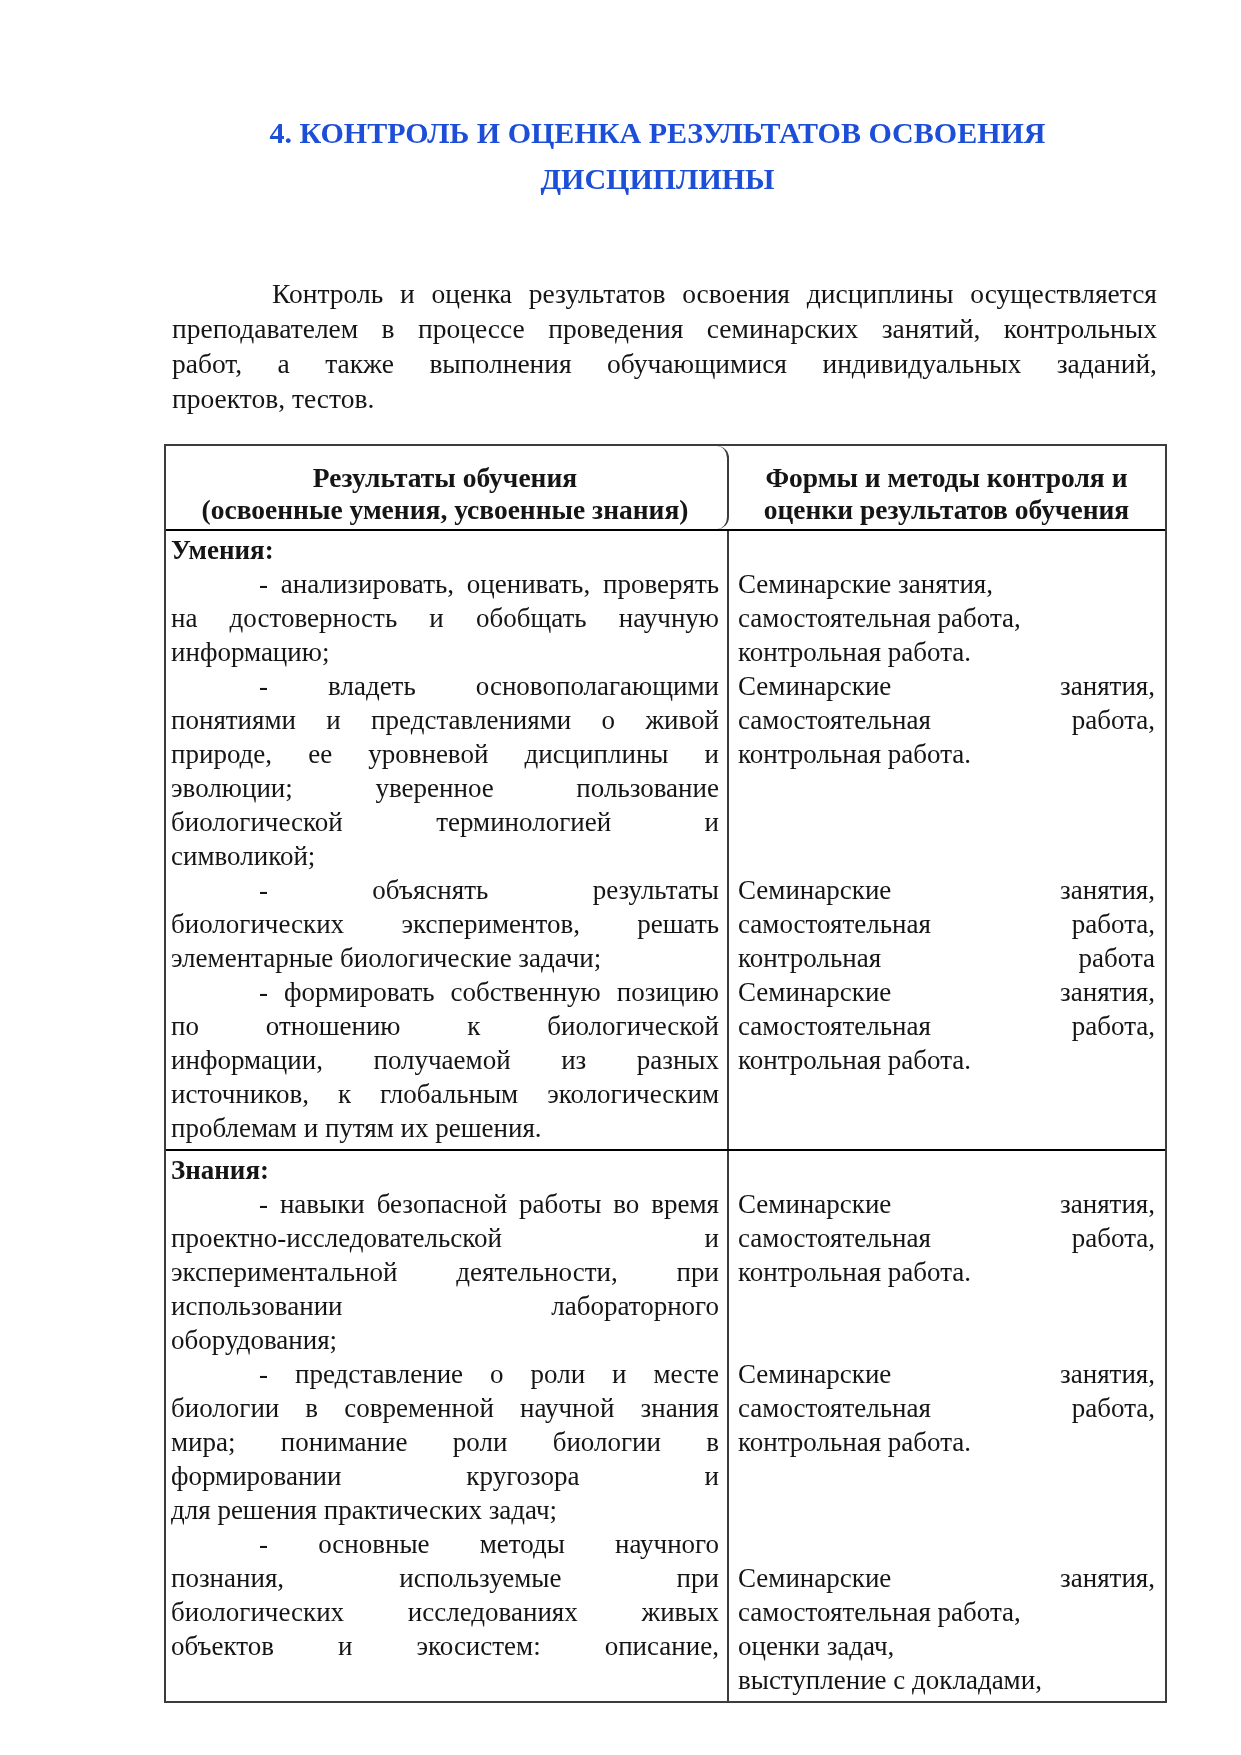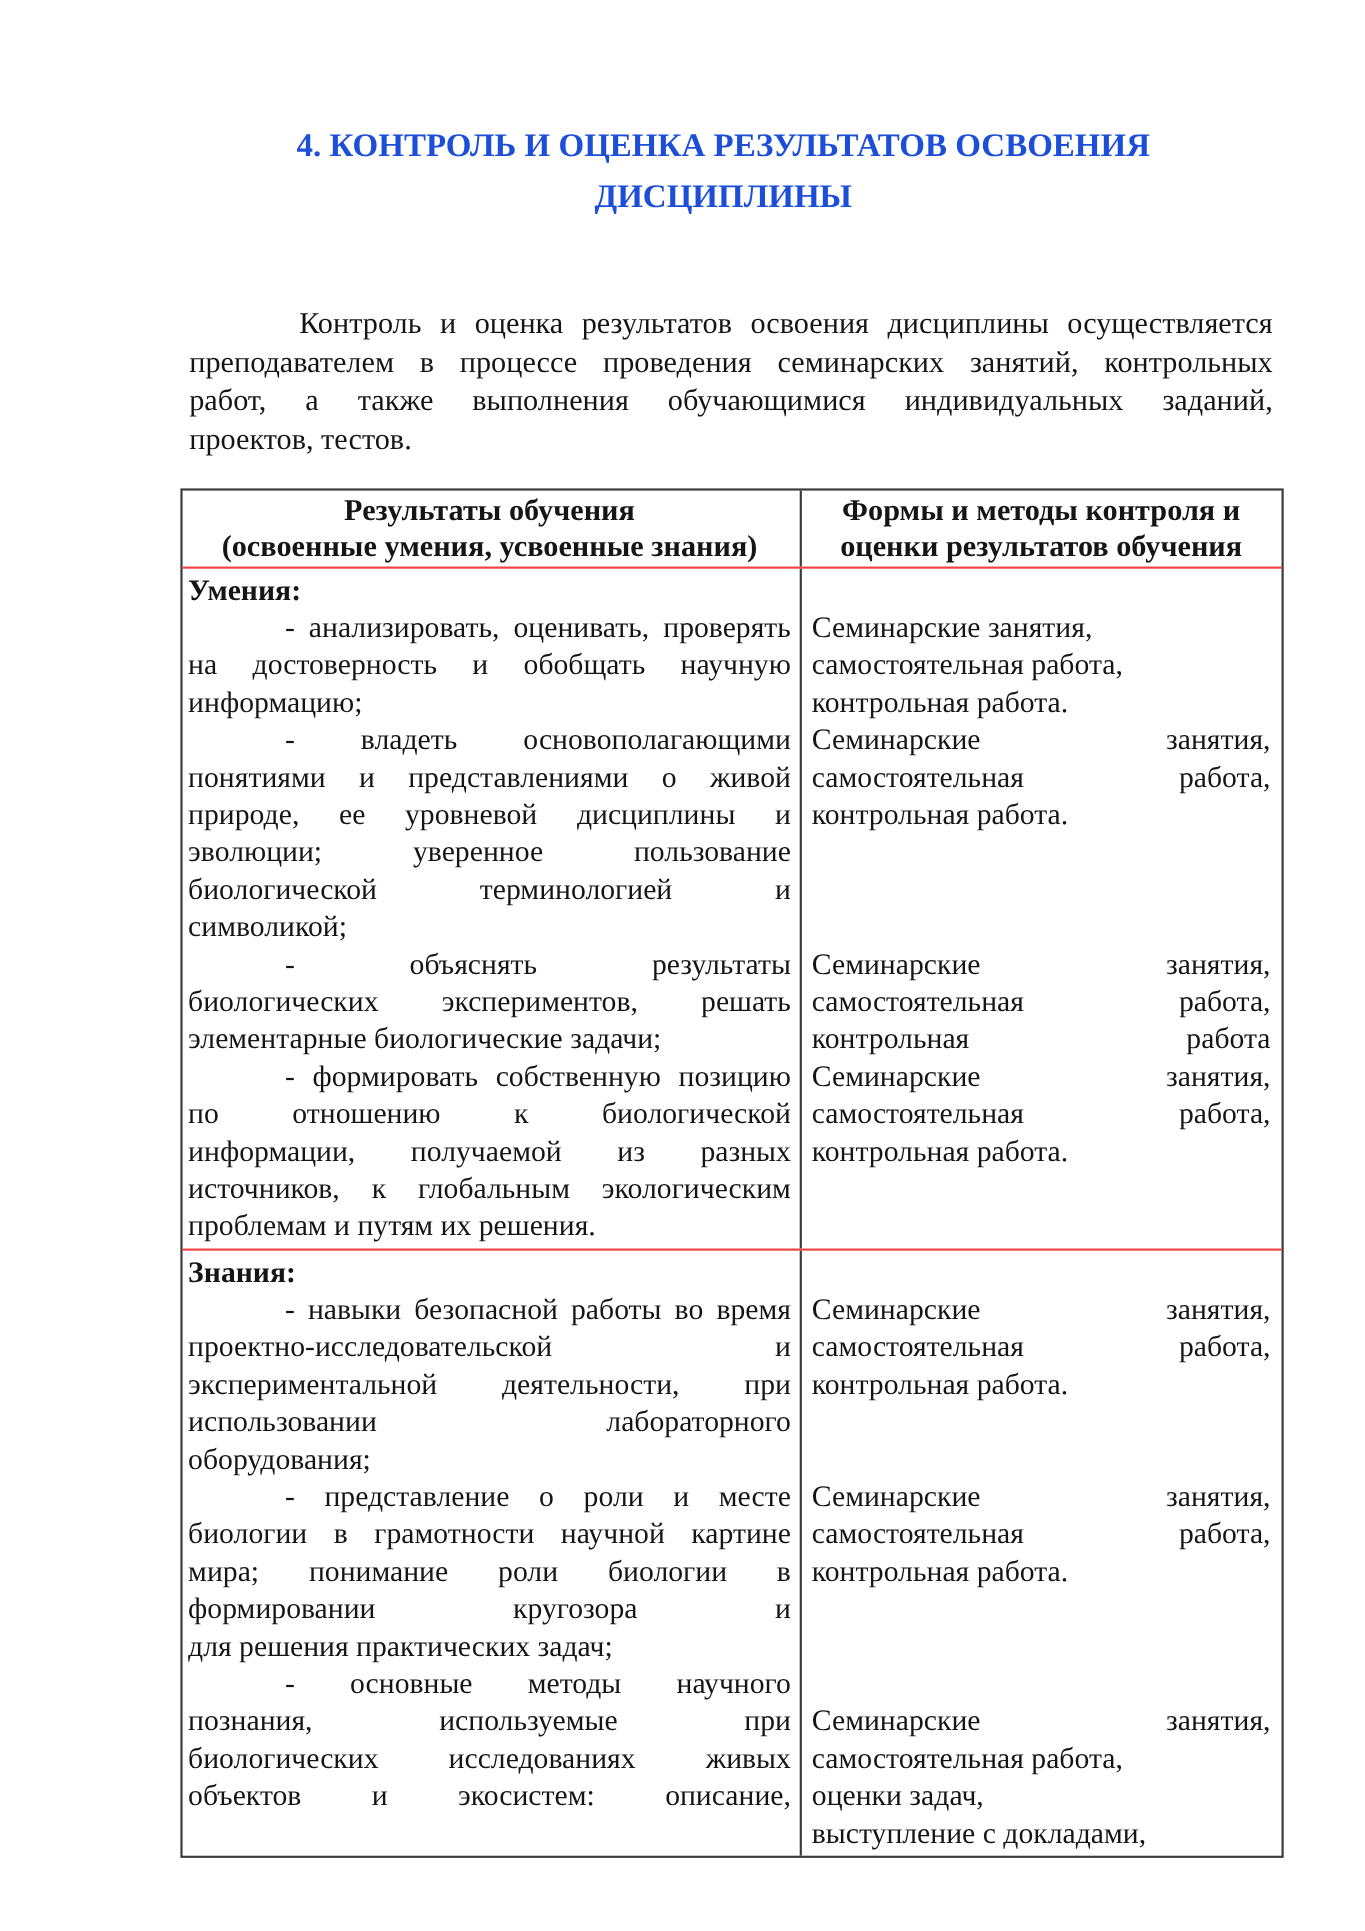--- a/index.html
+++ b/index.html
@@ -18,27 +18,27 @@
     font-size:27.5px;line-height:35px;
   }
   .iline{height:35px;overflow:hidden;}
   .iline.j{text-align:justify;text-align-last:justify;}
   .iline.ind{padding-left:100px;}
   .rtable{
     margin-top:28px;margin-left:12px;width:999px;
     border:2px solid #3c3c3c;
   }
   .trow{display:flex;}
-  .trow.bordered{border-top:2px solid #ef4444;}
+  .trow.bordered{border-top:2px solid #000000;}
   .cell{box-sizing:border-box;}
   .lcell{width:563px;border-right:2px solid #3c3c3c;padding:2px 8px 4px 5px;}
   .rcell{width:434px;padding:2px 8px 4px 9px;}
   .hcell{
     text-align:center;font-weight:bold;font-size:27.5px;line-height:32px;
-    padding-top:2px;padding-bottom:3px;
+    padding-top:16px;padding-bottom:3px;border-radius:12px;
   }
   .tline{
     height:34px;line-height:34px;font-size:27px;overflow:hidden;
     white-space:normal;
   }
   .tline.j{text-align:justify;text-align-last:justify;}
   .tline.b{font-weight:bold;}
   .tline.ind{padding-left:88px;}
 </style>
 </head>
@@ -114,21 +114,21 @@
         </div>
         <div class="trow bordered">
           <div class="cell lcell">
             <div class="tline b">Знания:</div>
             <div class="tline j ind">- навыки безопасной работы во время</div>
             <div class="tline j">проектно-исследовательской и</div>
             <div class="tline j">экспериментальной деятельности, при</div>
             <div class="tline j">использовании лабораторного</div>
             <div class="tline">оборудования;</div>
             <div class="tline j ind">- представление о роли и месте</div>
-            <div class="tline j">биологии в грамотности научной картине</div>
+            <div class="tline j">биологии в современной научной знания</div>
             <div class="tline j">мира; понимание роли биологии в</div>
             <div class="tline j">формировании кругозора и</div>
             <div class="tline">для решения практических задач;</div>
             <div class="tline j ind">- основные методы научного</div>
             <div class="tline j">познания, используемые при</div>
             <div class="tline j">биологических исследованиях живых</div>
             <div class="tline j">объектов и экосистем: описание,</div>
           </div>
           <div class="cell rcell">
             <div class="tline">&nbsp;</div>

